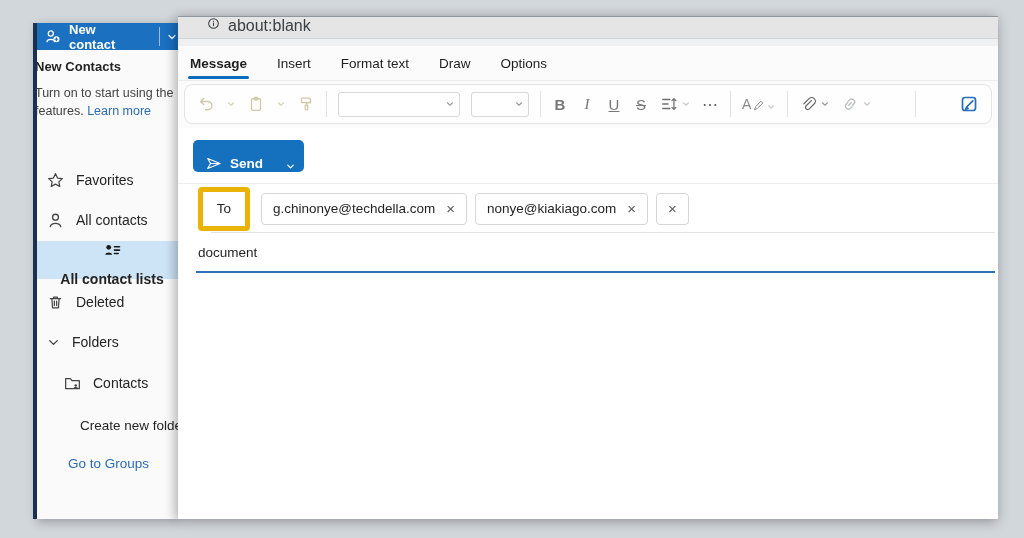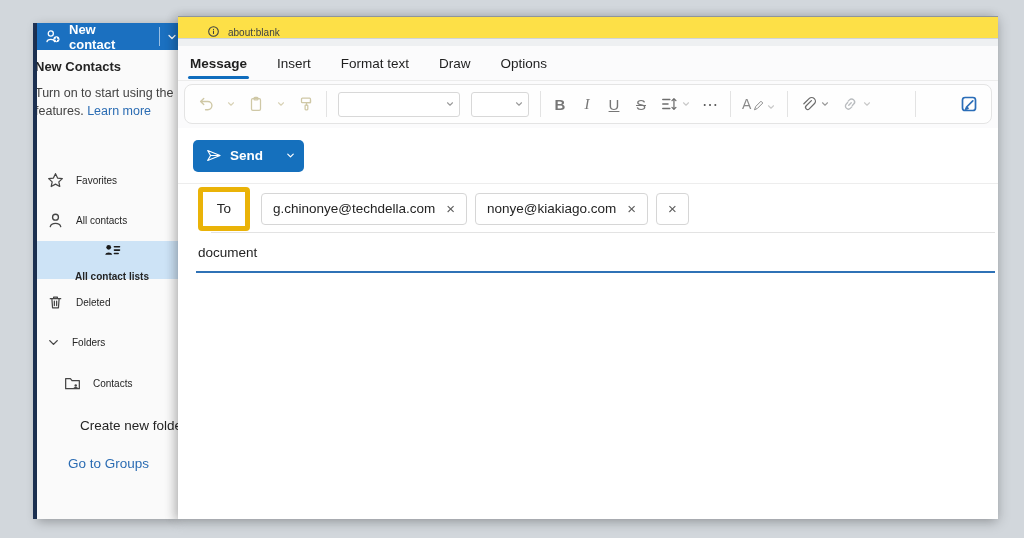--- a/index.html
+++ b/index.html
@@ -26,37 +26,37 @@
   .new-contact .nc-icon{margin:0 8px 0 7px;}
   .new-contact .nc-sep{width:1px;height:19px;background:rgba(255,255,255,.55);margin-left:14px;}
   .new-contact .nc-chev{margin-left:6px;color:#fff;}
   .promo{margin:36px 0 0 -6px;width:152px;}
   .promo-title{font-size:13px;font-weight:bold;margin:0 0 10px 4px;}
   .promo-text{font-size:12.5px;color:#424242;line-height:1.45;margin-left:4px;}
   .link{color:#2b6cb3;cursor:pointer;text-decoration:none;}
   .nav-row{
     position:absolute;left:0;width:141px;height:38px;
     display:flex;align-items:center;gap:11px;padding-left:9px;box-sizing:border-box;
-    font-size:10px;color:#242424;cursor:pointer;
+    font-size:14px;color:#242424;cursor:pointer;
   }
   .nav-row .ic{color:#454545;flex:0 0 auto;}
   .nav-row.selected{background:#cde3f6;font-weight:bold;}
   .nav-row.selected .ic{color:#1a1a1a;}
   .small-row{height:32px;font-size:13.5px;}
   
   .compose{
     position:absolute;left:178px;top:16px;width:820px;height:503px;
     background:#fff;display:flex;flex-direction:column;
     border-top:1px solid #8f959b;box-sizing:border-box;
     box-shadow:-4px 0 10px rgba(0,0,0,.15),0 3px 12px rgba(0,0,0,.22);
   }
   .addr-bar{
-    height:21px;flex:0 0 auto;background:#fde047;border-bottom:1px solid #cfd4d9;
-    display:flex;align-items:flex-end;gap:8px;padding-left:29px;
-    font-size:10px;color:#3a3f44;
+    height:21px;flex:0 0 auto;background:#e5e5e5;border-bottom:1px solid #cfd4d9;
+    display:flex;align-items:flex-start;gap:8px;padding-left:29px;
+    font-size:16px;color:#3a3f44;
   }
   .chrome-gap{height:7px;flex:0 0 auto;background:#eef0f2;}
   .tab-row{
     height:34px;flex:0 0 auto;background:#fbfbfc;border-bottom:1px solid #ececec;
     display:flex;align-items:stretch;gap:30px;padding-left:12px;
   }
   .tab{position:relative;display:flex;align-items:center;font-size:13.5px;color:#1f1f1f;cursor:pointer;}
   .tab.selected{font-weight:bold;}
   .tab.selected::after{
     content:"";position:absolute;left:-2px;right:-2px;bottom:1px;height:3px;
@@ -82,21 +82,21 @@
   .fmt{font-size:15px;color:#767676;cursor:pointer;width:16px;text-align:center;}
   .fmt.it{font-family:"Liberation Serif",serif;font-style:italic;}
   .fmt.un{text-decoration:underline;}
   .fmt.st{text-decoration:line-through;}
   .more-dots{font-size:16px;color:#5f5f5f;cursor:pointer;letter-spacing:1px;}
   .pen-a{display:flex;align-items:flex-end;gap:1px;color:#8a8a8a;font-size:14px;cursor:pointer;}
   .editor-btn{margin-left:auto;color:#2a6db8;cursor:pointer;}
   
   .send-row{height:55px;flex:0 0 auto;display:flex;align-items:center;padding-left:15px;border-bottom:1px solid #ededed;}
   .send-btn{
-    display:flex;align-items:center;height:32px;background:#1570bd;color:#fff;
+    display:flex;align-items:flex-end;height:32px;background:#1570bd;color:#fff;
     border-radius:5px;overflow:hidden;cursor:pointer;
   }
   .send-main{display:flex;align-items:center;gap:8px;padding:0 13px 0 12px;font-size:13.5px;font-weight:bold;}
   .send-sep{width:1px;background:rgba(255,255,255,.5);margin:1px 0;}
   .send-chev{display:flex;align-items:center;justify-content:center;width:27px;}
   
   .to-row{height:49px;flex:0 0 auto;display:flex;align-items:center;gap:11px;padding-left:20px;position:relative;}
   .to-btn{
     width:42px;height:34px;border:5px solid #eab308;border-radius:4px;background:#fff;
     display:flex;align-items:center;justify-content:center;font-size:13.5px;cursor:pointer;

